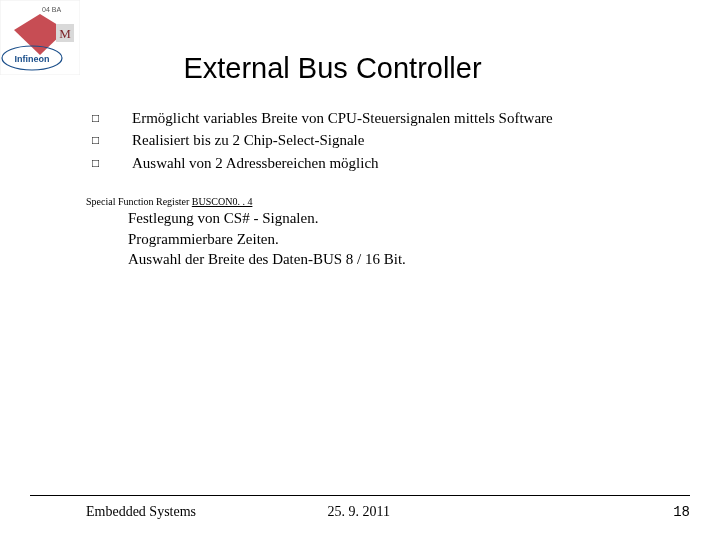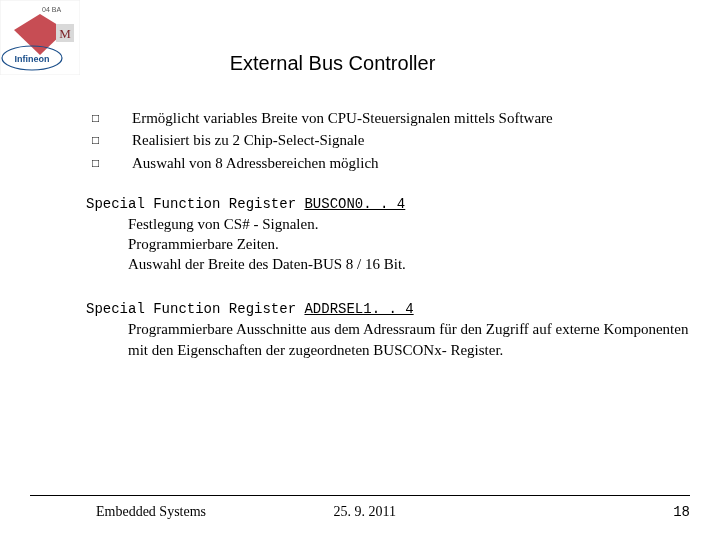--- a/index.html
+++ b/index.html
@@ -20,21 +20,21 @@
     width: 80px;
     height: 75px;
   }
   .title {
     position: absolute;
     top: 52px;
     left: 0;
     width: 665px;
     text-align: center;
     font-family: Arial, Helvetica, sans-serif;
-    font-size: 20px;
+    font-size: 29px;
     color: #000;
   }
   .content {
     position: absolute;
     top: 108px;
     left: 86px;
     right: 30px;
     font-size: 15px;
     line-height: 1.35;
   }
@@ -55,40 +55,39 @@
     text-align: left;
     padding-left: 6px;
   }
   .bullets .txt {
     flex: 1;
   }
   .section {
     margin-bottom: 26px;
   }
   .sec-head {
-    font-size: 14px;
-    font-family: Liberation Mono, monospace;
+    font-size: 10px;
   }
   .underlined {
     text-decoration: underline;
   }
   .sec-body {
     padding-left: 42px;
   }
   .footer-line {
     position: absolute;
     left: 30px;
     right: 30px;
     bottom: 44px;
     border-top: 1px solid #000;
     height: 0;
   }
   .footer {
     position: absolute;
-    left: 40px;
+    left: 30px;
     right: 30px;
     bottom: 20px;
     font-size: 14px;
     display: flex;
   }
   .footer .fl { width: 40%; text-align: left; padding-left: 56px;}
   .footer .fc { width: 30%; text-align: left; }
   .footer .fr { width: 30%; text-align: right; font-family: Liberation Mono, monospace; }
 </style>
 </head>
@@ -119,43 +118,35 @@
     <div class="row">
       <div class="mark">□</div>
       <div class="txt">Ermöglicht variables Breite von CPU-Steuersignalen mittels Software</div>
     </div>
     <div class="row">
       <div class="mark">□</div>
       <div class="txt">Realisiert bis zu 2 Chip-Select-Signale</div>
     </div>
     <div class="row">
       <div class="mark">□</div>
-      <div class="txt">Auswahl von 8 Adressbereichen möglich</div>
+      <div class="txt">Auswahl von 2 Adressbereichen möglich</div>
     </div>
   </div>
 
   <div class="section">
     <div class="sec-head">
       <span>Special Function Register </span><span class="underlined">BUSCON0. . 4</span>
     </div>
     <div class="sec-body">
       <div>Festlegung von CS# - Signalen.</div>
       <div>Programmierbare Zeiten.</div>
       <div>Auswahl der Breite des Daten-BUS 8 / 16 Bit.</div>
     </div>
   </div>
 
-  <div class="section">
-    <div class="sec-head">
-      <span>Special Function Register </span><span class="underlined">ADDRSEL1. . 4</span>
-    </div>
-    <div class="sec-body">
-      <div>Programmierbare Ausschnitte aus dem Adressraum für den Zugriff auf externe Komponenten mit den Eigenschaften der zugeordneten BUSCONx- Register.</div>
-    </div>
-  </div>
 
 </div>
 
 <div class="footer-line"></div>
 <div class="footer">
   <div class="fl">Embedded Systems</div>
   <div class="fc">25. 9. 2011</div>
   <div class="fr">18</div>
 </div>
 

